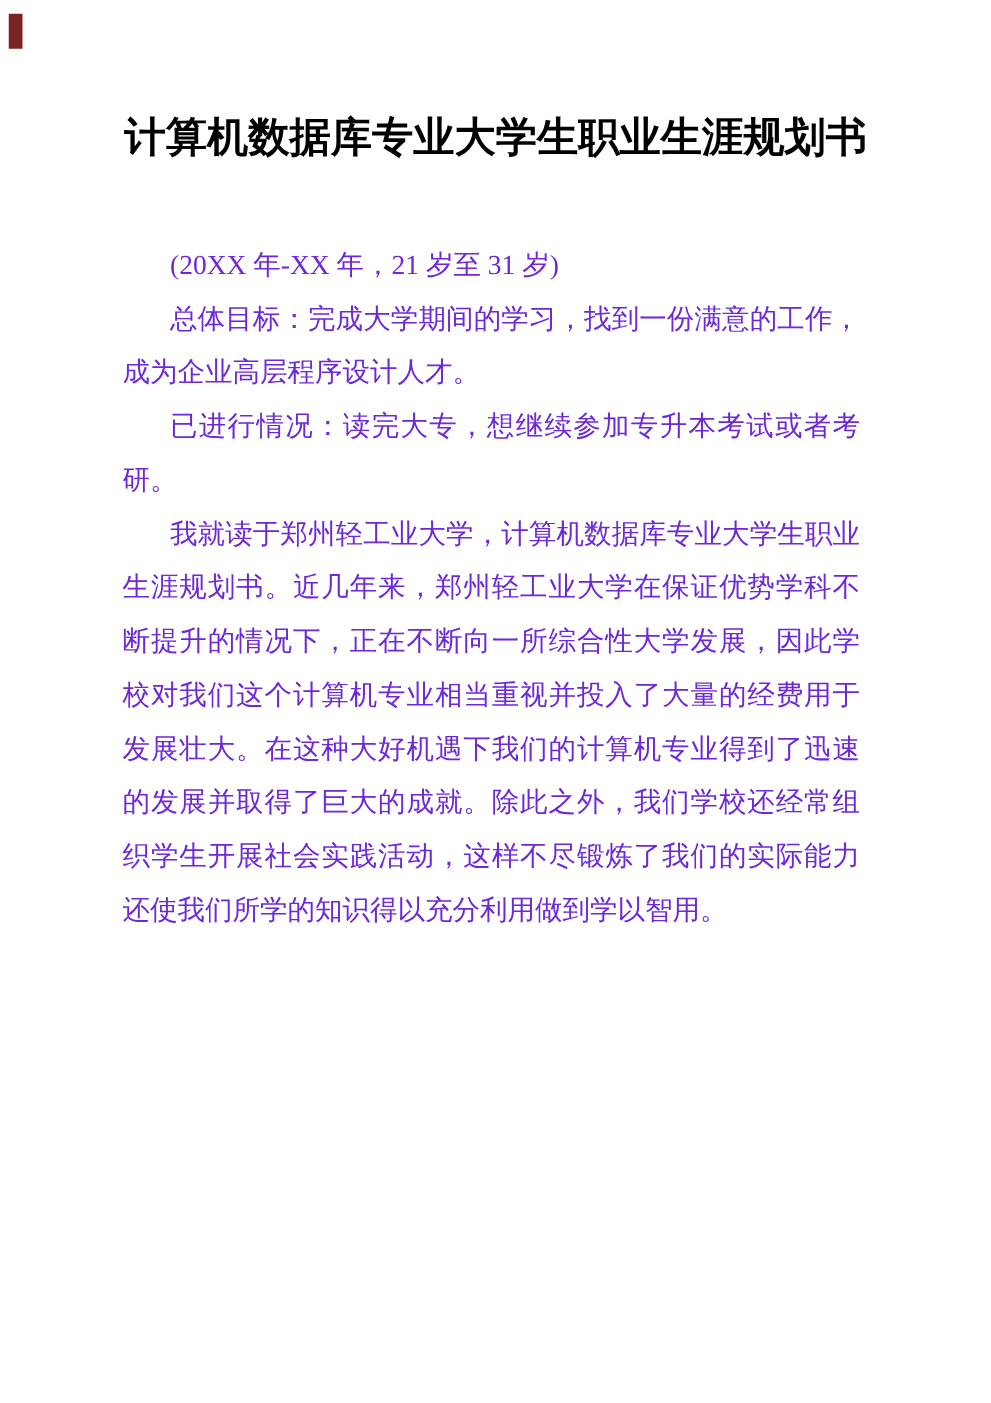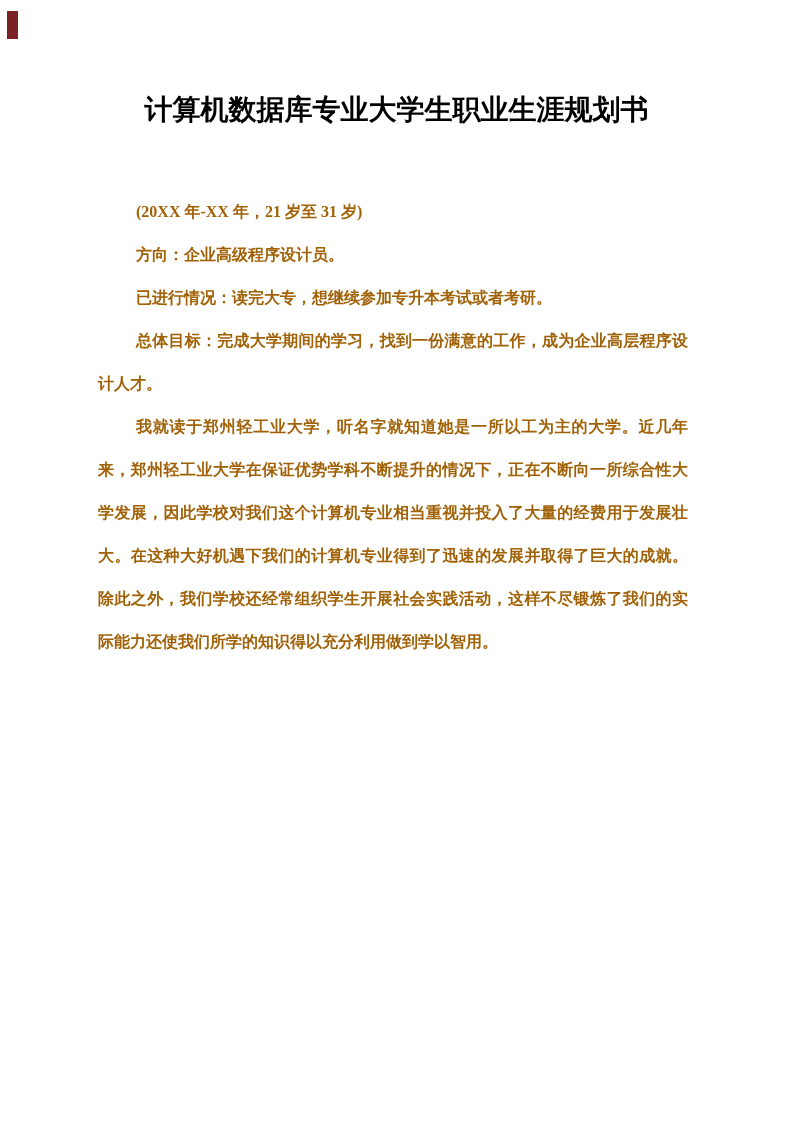--- a/index.html
+++ b/index.html
@@ -25,53 +25,51 @@
   }
   .doc-title {
     position: absolute;
     top: 90px;
     left: 0;
     width: 100%;
     margin: 0;
     text-align: center;
     font-family: "Liberation Sans", "DejaVu Sans", sans-serif;
     font-weight: bold;
-    font-size: 28px;
+    font-size: 33px;
     line-height: 40px;
     color: #000000;
     letter-spacing: 0px;
     white-space: nowrap;
   }
   .doc-body {
     position: absolute;
     left: 98px;
     top: 190px;
     width: 590px;
   }
   .doc-body p {
     margin: 0;
     padding: 0;
-    font-size: 16px;
+    font-size: 22px;
     line-height: 43px;
-    color: #a16207;
+    color: #6d28d9;
     text-align: justify;
     text-indent: 38px;
     word-break: normal;
     overflow-wrap: break-word;
-    font-weight: bold;
   }
 </style>
 </head>
 <body>
 
 <div class="page">
   <div class="corner-mark"></div>
 
   <h1 class="doc-title">计算机数据库专业大学生职业生涯规划书</h1>
 
   <div class="doc-body">
     <p>(20XX 年-XX 年，21 岁至 31 岁)</p>
-    <p>方向：企业高级程序设计员。</p>
+    <p>总体目标：完成大学期间的学习，找到一份满意的工作，成为企业高层程序设计人才。</p>
     <p>已进行情况：读完大专，想继续参加专升本考试或者考研。</p>
-    <p>总体目标：完成大学期间的学习，找到一份满意的工作，成为企业高层程序设计人才。</p>
-    <p>我就读于郑州轻工业大学，听名字就知道她是一所以工为主的大学。近几年来，郑州轻工业大学在保证优势学科不断提升的情况下，正在不断向一所综合性大学发展，因此学校对我们这个计算机专业相当重视并投入了大量的经费用于发展壮大。在这种大好机遇下我们的计算机专业得到了迅速的发展并取得了巨大的成就。除此之外，我们学校还经常组织学生开展社会实践活动，这样不尽锻炼了我们的实际能力还使我们所学的知识得以充分利用做到学以智用。</p>
+    <p>我就读于郑州轻工业大学，计算机数据库专业大学生职业生涯规划书。近几年来，郑州轻工业大学在保证优势学科不断提升的情况下，正在不断向一所综合性大学发展，因此学校对我们这个计算机专业相当重视并投入了大量的经费用于发展壮大。在这种大好机遇下我们的计算机专业得到了迅速的发展并取得了巨大的成就。除此之外，我们学校还经常组织学生开展社会实践活动，这样不尽锻炼了我们的实际能力还使我们所学的知识得以充分利用做到学以智用。</p>
   </div>
 </div>
 
 </body></html>

